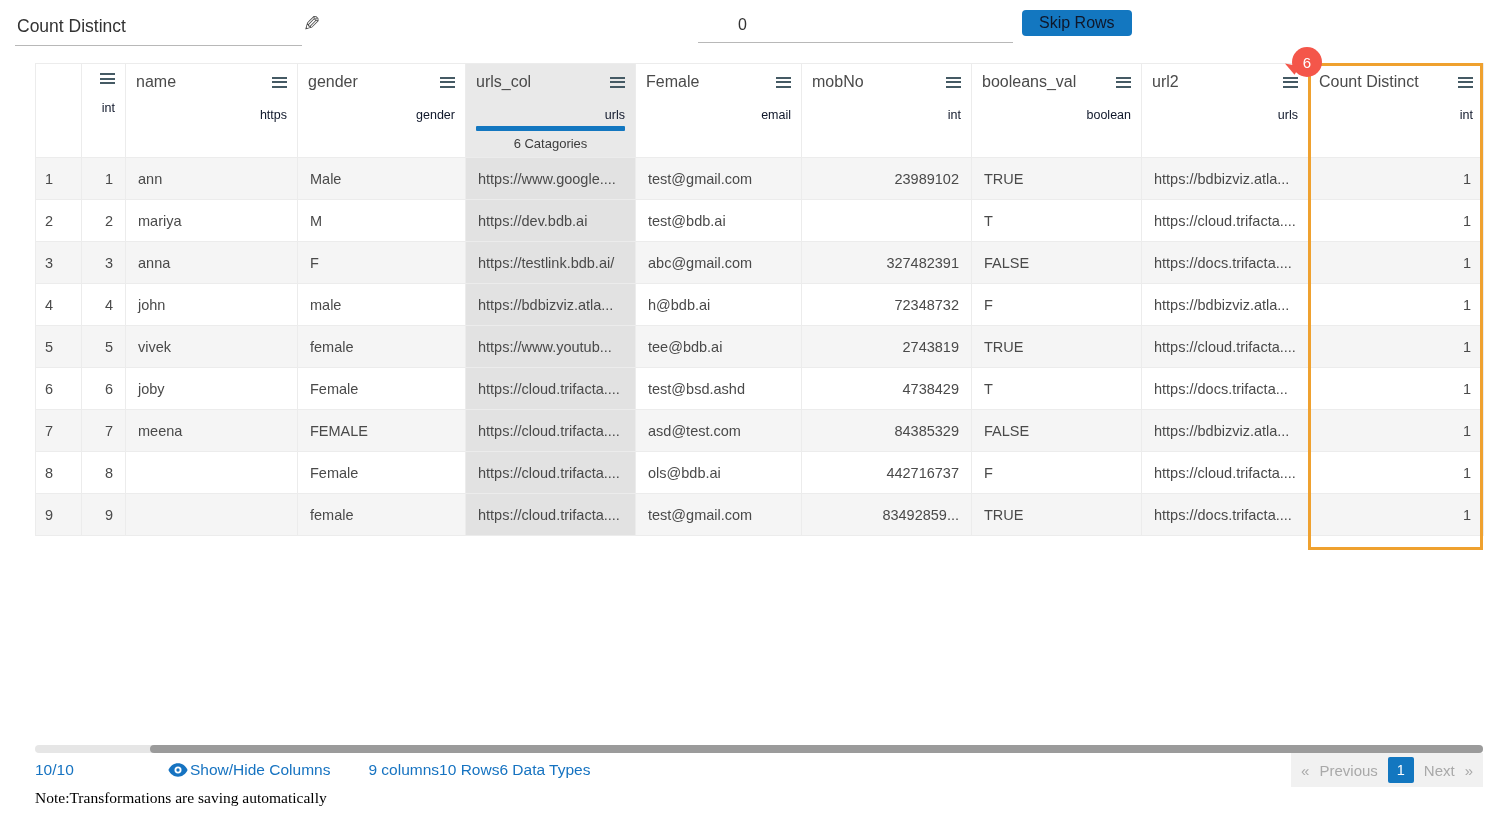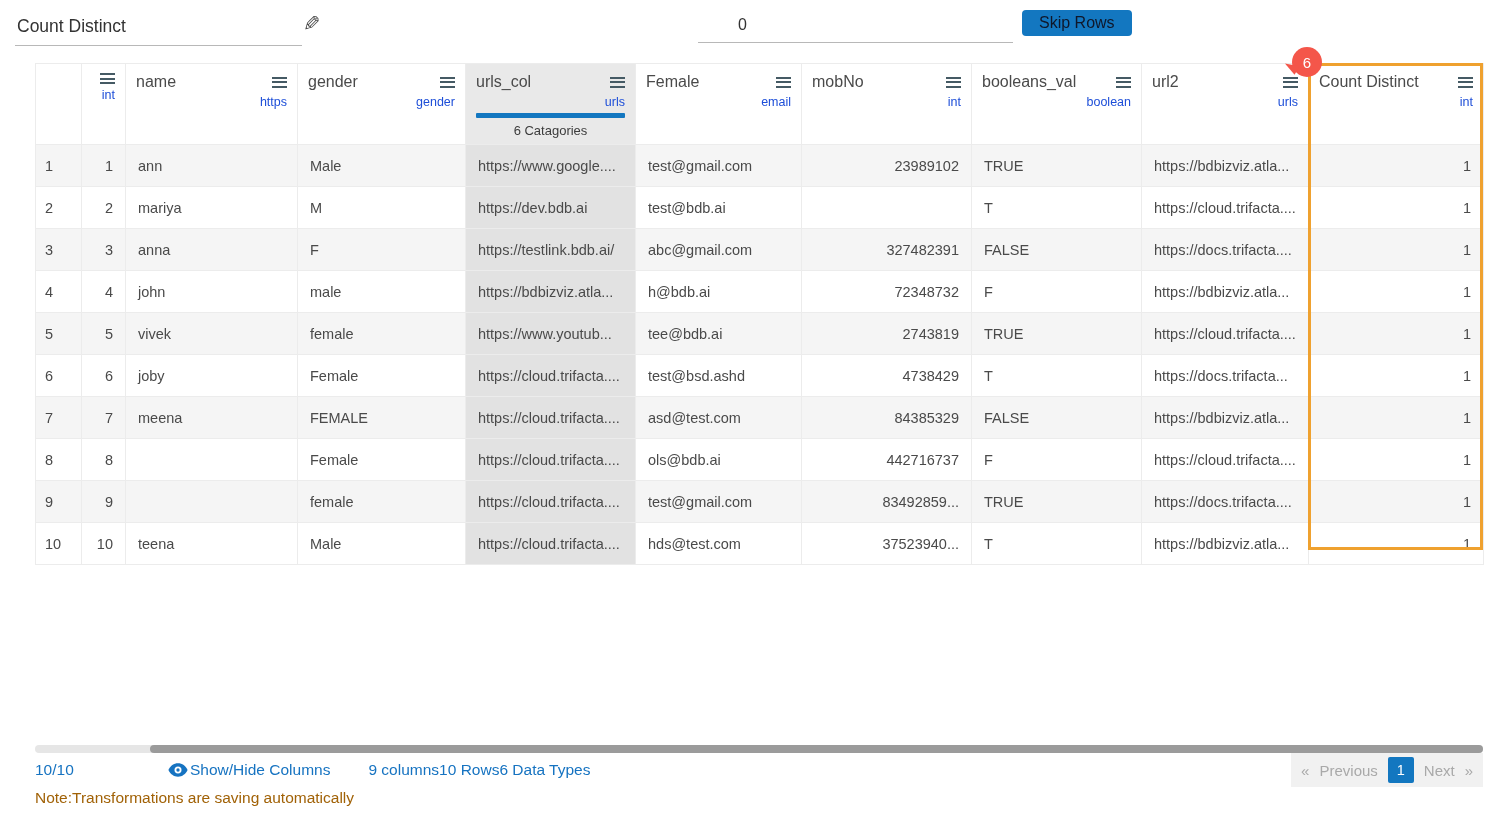--- a/index.html
+++ b/index.html
@@ -43,21 +43,21 @@
   .h-top { display: flex; justify-content: space-between; align-items: center; }
   .h-name { font-size: 16px; color: #4a4a4a; }
   .hamburger {
     display: inline-block; width: 15px; height: 11px; flex: none;
     border-top: 2px solid #455a64; border-bottom: 2px solid #455a64; position: relative;
   }
   .hamburger::after {
     content: ''; position: absolute; left: 0; top: 2.5px;
     width: 100%; height: 2px; background: #455a64;
   }
-  .h-type { text-align: right; font-size: 12.5px; color: #1d4ed8; margin-top: 4px; }
+  .h-type { text-align: right; font-size: 12.5px; color: #0f172a; margin-top: 17px; }
   th.selected { background: #e9e9e9; }
   .cat-bar { height: 5px; background: #1377c0; margin-top: 4px; border-radius: 1px; }
   .cat-label { text-align: center; font-size: 13px; color: #3c3c3c; margin-top: 5px; }
   tbody td { height: 42px; padding: 0 12px; font-size: 14.5px; color: #4a4a4a; }
   tbody tr:nth-child(odd) td { background: #f5f5f5; }
   tbody tr:nth-child(even) td { background: #ffffff; }
   td.sel { background: #e2e2e2 !important; margin-left: 36px; }
   td.right { text-align: right; }
   td.index-cell { padding: 0 9px; }
   
@@ -96,21 +96,21 @@
     margin-left: auto; display: flex; align-items: center;
     background: #f1f1f1; padding: 4px 10px; gap: 10px;
     color: #a9a9a9; font-size: 15px;
   }
   .pag-item { cursor: pointer; }
   .page-box {
     width: 26px; height: 26px; background: #1377c0; color: #fff;
     display: flex; align-items: center; justify-content: center;
     border-radius: 2px; font-size: 14.5px; cursor: pointer;
   }
-  .note { margin-left: 35px; color: #a16207; font-size: 15.5px; margin-top: 2px; }
+  .note { margin-left: 35px; color: #000000; font-size: 15.5px; margin-top: 2px; font-family: Liberation Serif, serif; }
 </style>
 </head>
 <body>
 
 <div class="topbar">
   <div class="name-field">Count Distinct</div>
   <span class="pencil-icon">✎</span>
   <div class="skip-field">0</div>
   <button class="skip-btn">Skip Rows</button>
 </div>
@@ -301,32 +301,20 @@
         <tr>
           <td class="index-cell">9</td>
           <td class="right">9</td>
           <td></td>
           <td>female</td>
           <td class="sel">https://cloud.trifacta....</td>
           <td>test@gmail.com</td>
           <td class="right">83492859...</td>
           <td>TRUE</td>
           <td>https://docs.trifacta....</td>
-          <td class="right">1</td>
-        </tr>
-        <tr>
-          <td class="index-cell">10</td>
-          <td class="right">10</td>
-          <td>teena</td>
-          <td>Male</td>
-          <td class="sel">https://cloud.trifacta....</td>
-          <td>hds@test.com</td>
-          <td class="right">37523940...</td>
-          <td>T</td>
-          <td>https://bdbizviz.atla...</td>
           <td class="right">1</td>
         </tr>
       </tbody>
   </table>
   <div class="hscroll">
     <div class="hthumb"></div>
   </div>
 </div>
 
 <div class="footer">

